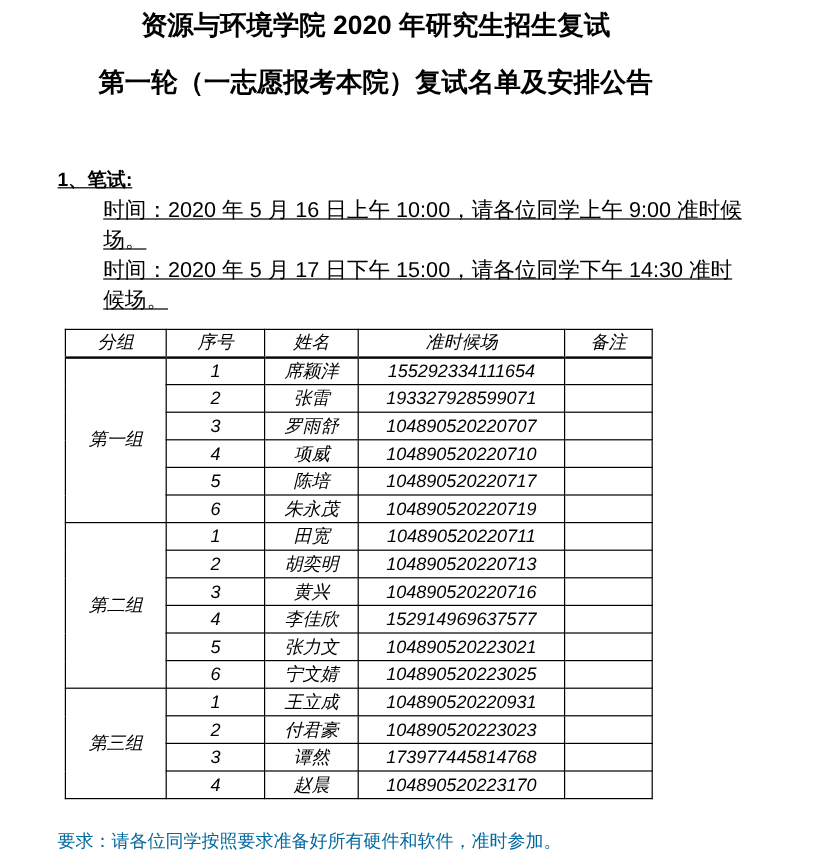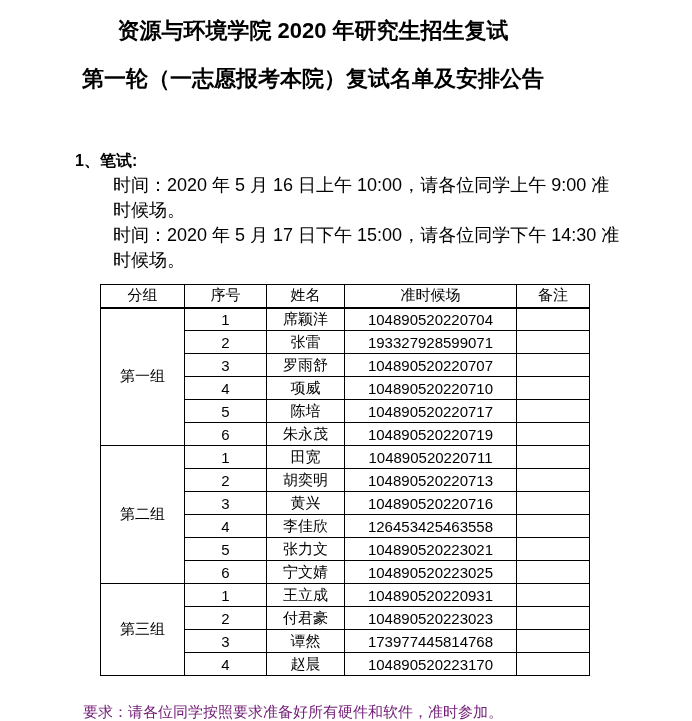--- a/index.html
+++ b/index.html
@@ -3,43 +3,44 @@
 <meta charset="utf-8">
 <style>
   * { margin: 0; padding: 0; box-sizing: border-box; }
   html, body {
     width: 692px; height: 721px;
     background: #ffffff;
     font-family: "Liberation Sans", "DejaVu Sans", sans-serif;
     color: #000000;
     overflow: hidden;
   }
-  .page { width: 626px; height: 721px; padding-top: 17px; position: relative; }
+  .page { width: 626px; height: 721px; padding-top: 7px; position: relative; }
 
   .title-block { text-align: center; }
   .title-line1 {
     font-size: 22px; font-weight: bold; line-height: 28px;
   }
   .title-line2 {
     font-size: 22px; font-weight: bold; line-height: 28px; margin-top: 20px; text-align: center;
   }
 
-  .sections { margin-top: 56px; margin-left: 75px; }
+  .sections { margin-top: 56px; margin-left: 48px; text-decoration: underline; }
   .section-heading {
     font-size: 16px; font-weight: bold; line-height: 24px;
   }
   .section-detail {
     font-size: 18px; line-height: 25px; margin-left: 38px;
   }
 
   table.roster {
     border-collapse: collapse;
-    margin-left: 100px;
+    margin-left: 54px;
     margin-top: 11px;
     table-layout: fixed;
+    font-style: italic;
   }
   table.roster th, table.roster td {
     border: 1px solid #000000;
     font-size: 15px;
     font-weight: normal;
     text-align: center;
     vertical-align: middle;
     height: 23px;
     padding: 0 2px;
     white-space: nowrap;
@@ -47,24 +48,24 @@
   }
   table.roster th { border-bottom: 2px solid #000000; }
   .col-group { width: 84px; }
   .col-seq { width: 82px; }
   .col-name { width: 78px; }
   .col-id { width: 172px; }
   .col-remark { width: 73px; }
 
   .footer-note {
     margin-top: 26px;
-    margin-left: 83px;
+    margin-left: 48px;
     font-size: 15px;
     line-height: 20px;
-    color: #701a75;
+    color: #0369a1;
   }
 </style>
 </head>
 <body>
 
 <div class="page">
 
   <div class="title-block">
     <div class="title-line1">资源与环境学院 2020 年研究生招生复试</div>
     <div class="title-line2">第一轮（一志愿报考本院）复试名单及安排公告</div>
@@ -92,21 +93,21 @@
         <th>准时候场</th>
         <th>备注</th>
       </tr>
     </thead>
     <tbody>
 
       <tr>
         <td rowspan="6">第一组</td>
         <td>1</td>
         <td>席颖洋</td>
-        <td>104890520220704</td>
+        <td>155292334111654</td>
         <td></td>
       </tr>
       <tr>
         <td>2</td>
         <td>张雷</td>
         <td>193327928599071</td>
         <td></td>
       </tr>
       <tr>
         <td>3</td>
@@ -148,21 +149,21 @@
       </tr>
       <tr>
         <td>3</td>
         <td>黄兴</td>
         <td>104890520220716</td>
         <td></td>
       </tr>
       <tr>
         <td>4</td>
         <td>李佳欣</td>
-        <td>126453425463558</td>
+        <td>152914969637577</td>
         <td></td>
       </tr>
       <tr>
         <td>5</td>
         <td>张力文</td>
         <td>104890520223021</td>
         <td></td>
       </tr>
       <tr>
         <td>6</td>

